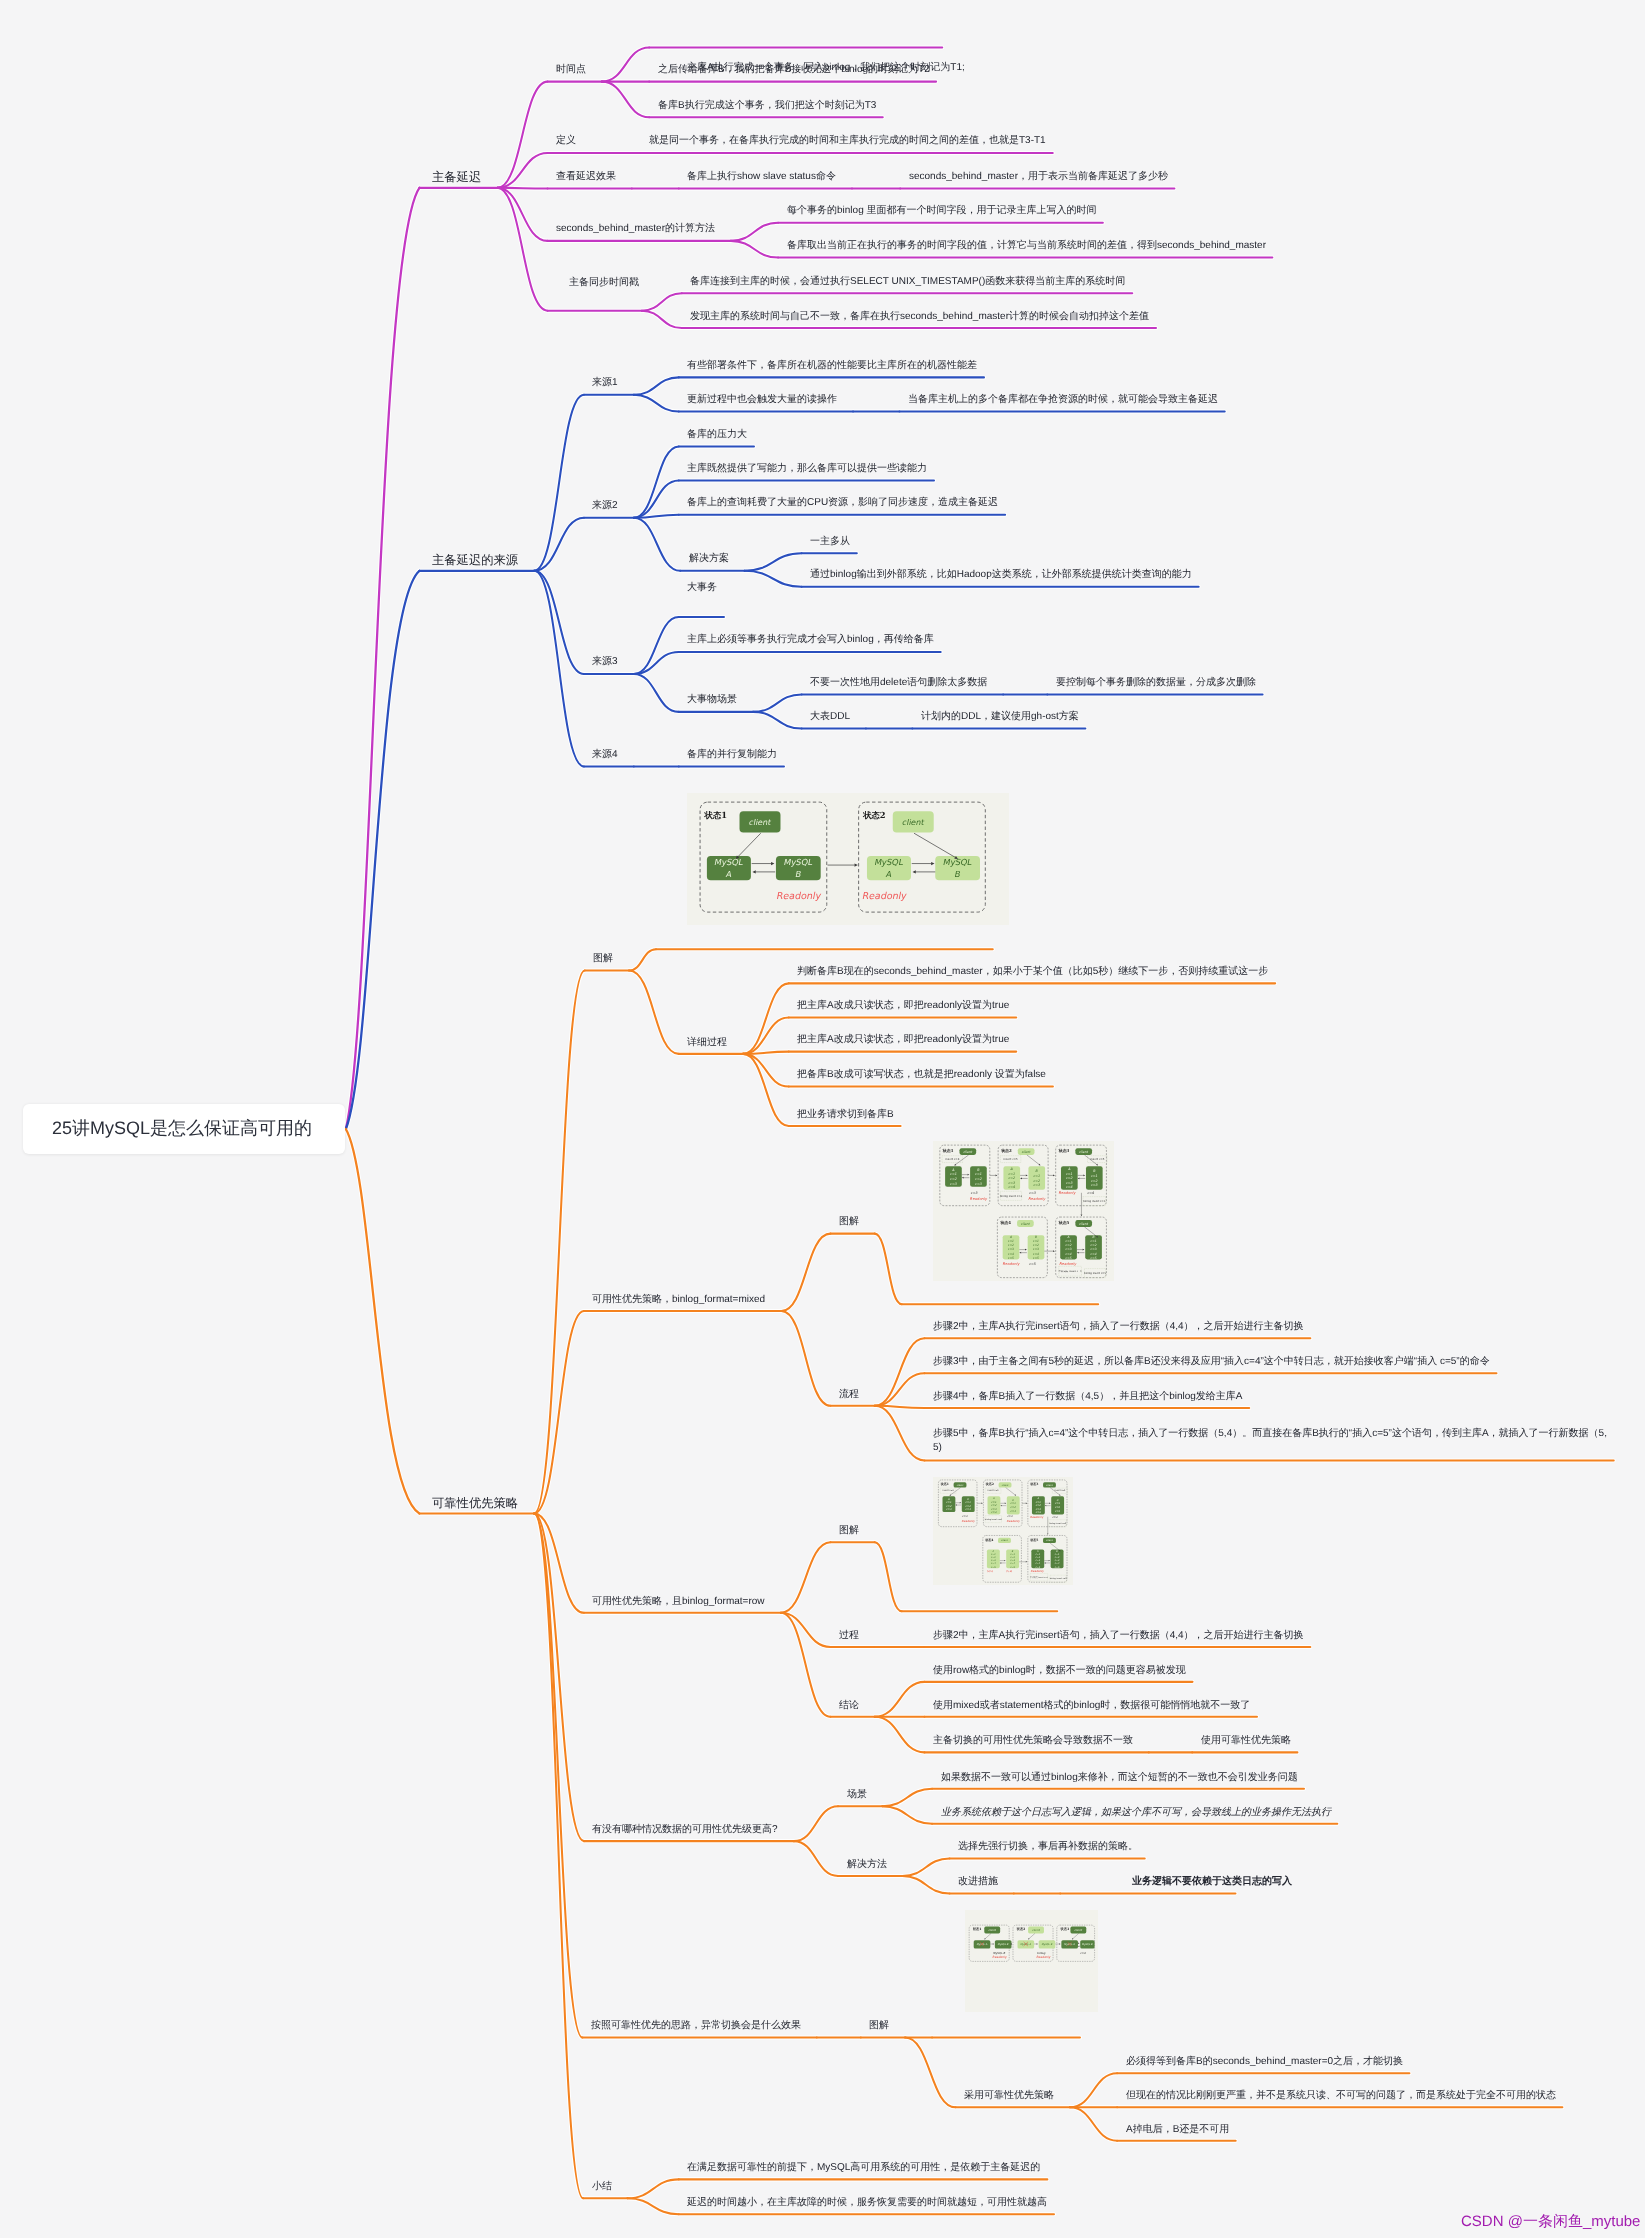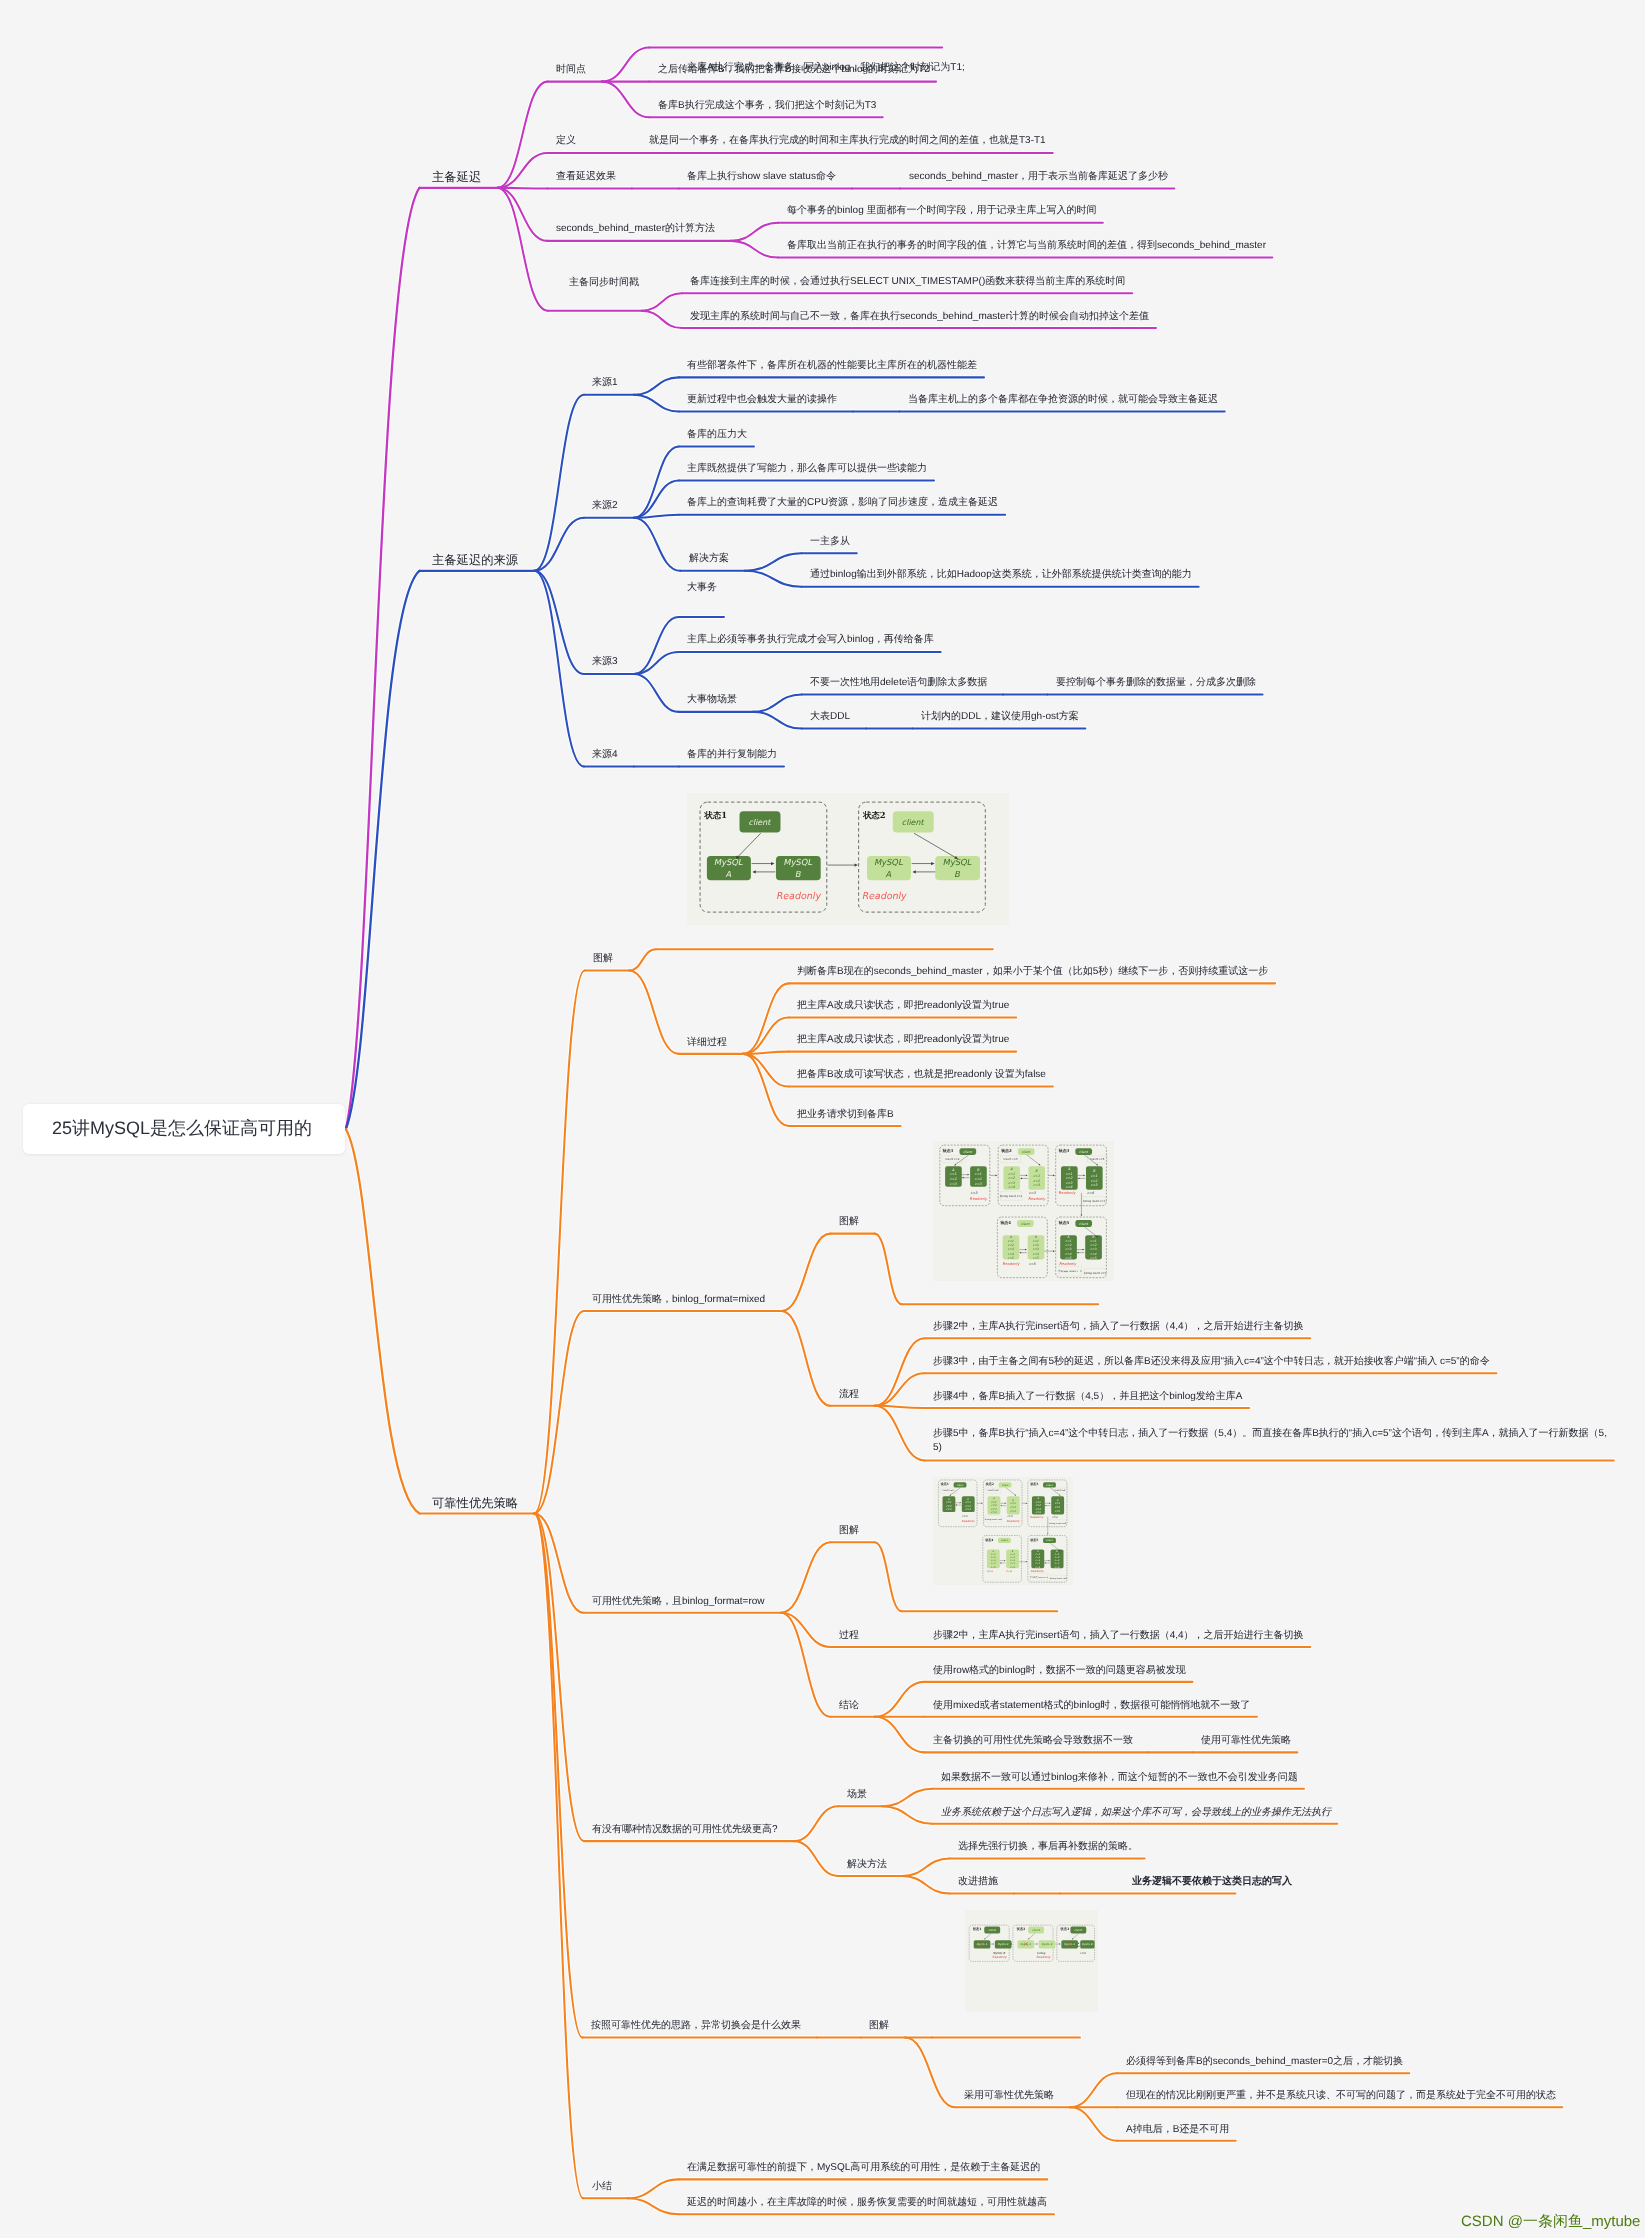--- a/index.html
+++ b/index.html
@@ -9,21 +9,21 @@
        font-family:"Liberation Sans",sans-serif;position:relative;}
   #stage{position:absolute;left:0;top:0;width:1645px;height:2239px;}
   svg#links{position:absolute;left:0;top:0;width:1645px;height:2239px;}
   .nlabel{position:absolute;color:#22252f;font-size:10px;line-height:14.4px;
           white-space:pre;transform:translateY(-100%);}
   .nlabel.lv1{font-size:12.3px;line-height:17.4px;}
   #root-node{position:absolute;left:23px;top:1104px;width:322px;height:50px;
      background:#ffffff;border-radius:6px;box-shadow:0 0.8px 3px rgba(0,0,0,.07);}
   #root-node .rtxt{position:absolute;left:29px;top:11.4px;
      font-size:18px;line-height:26px;color:#2b2f3a;white-space:pre;}
-  #watermark{position:absolute;color:#4d7c0f;font-size:15px;white-space:pre;}
+  #watermark{position:absolute;color:#a21caf;font-size:15px;white-space:pre;}
   .embed{position:absolute;background:#f2f2ec;}
 </style>
 </head>
 <body>
 
 <div id="stage">
   <svg id="links" viewBox="0 0 2169 2951">
       <g>
         <path d="M 456 1488 C 492 1337.839 497 326.424 553 247" fill="none" stroke="#ffffff" stroke-width="5.6" stroke-linecap="round"></path>
         <path d="M 553 247 L 655.75 247" fill="none" stroke="#ffffff" stroke-width="5.5" stroke-linecap="round"></path>

